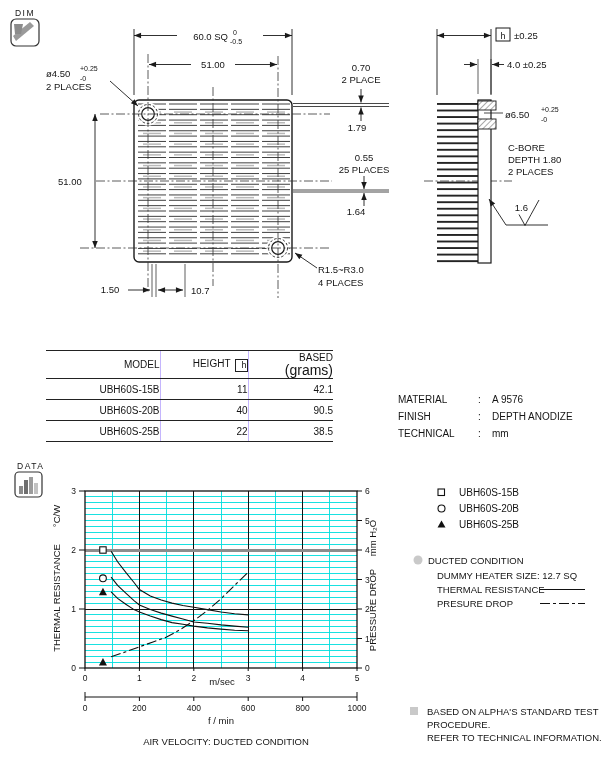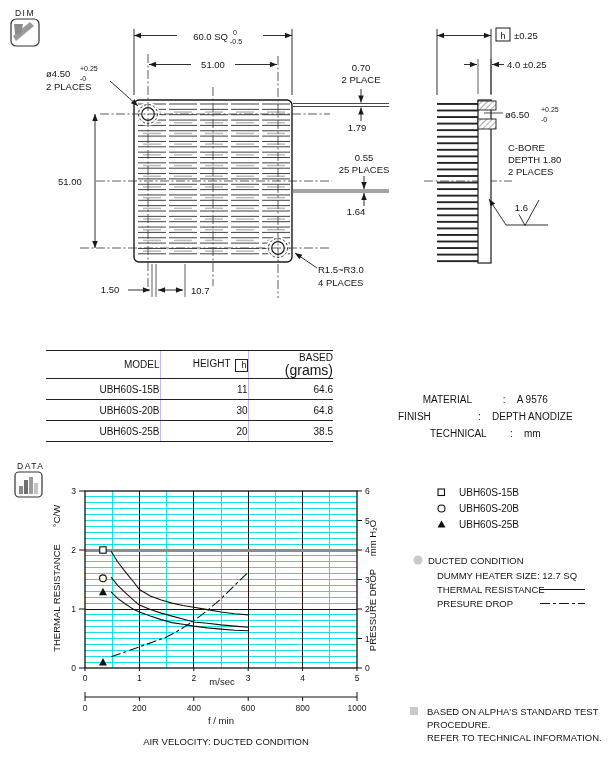--- a/index.html
+++ b/index.html
@@ -13,21 +13,21 @@
           font-size:10px;table-layout:fixed;}
   .dtable th,.dtable td{border-bottom:1px solid #222;text-align:right;
           padding:0;font-weight:normal;}
   .dtable th{border-top:1px solid #222;height:27px;}
   .dtable td{height:20px;}
   .dtable th+th,.dtable td+td{border-left:1px solid #c4b5fd;margin-top:30px;}
   .hbox{display:inline-block;border:1px solid #222;width:11px;height:11px;
         line-height:11px;font-size:9px;margin-left:4px;vertical-align:-1px;}
   .grams{font-size:14px;display:block;margin-top:-1px;}
   .specs{position:absolute;left:398px;top:391px;font-size:10px;line-height:17px;}
-  .specs .row{display:flex;justify-content:center;}
+  .specs .row{display:flex;}
   .specs .lab{width:80px;}
   .specs .col{width:14px;}
 </style>
 </head>
 <body>
 
 <svg id="svg-drawing" width="608" height="345" viewBox="0 0 608 345">
   <defs>
     <marker id="ar" viewBox="0 0 10 8" refX="9.5" refY="4" markerWidth="9" markerHeight="7" orient="auto-start-reverse">
       <path d="M0.5,0.5 L9.5,4 L0.5,7.5 Z" fill="#1a1a1a"></path>
@@ -408,30 +408,30 @@
       <span>HEIGHT</span><span class="hbox">h</span>
     </th>
     <th>
       <span>BASED</span>
       <span class="grams">(grams)</span>
     </th>
   </tr>
   <tr>
     <td>UBH60S-15B</td>
     <td>11</td>
-    <td>64.6</td>
+    <td>42.1</td>
   </tr>
   <tr>
     <td>UBH60S-20B</td>
-    <td>30</td>
-    <td>64.8</td>
+    <td>40</td>
+    <td>90.5</td>
   </tr>
   <tr>
     <td>UBH60S-25B</td>
-    <td>20</td>
+    <td>22</td>
     <td>38.5</td>
   </tr>
 </tbody>
   </table>
 
 <div class="specs">
   <div class="row">
     <span class="lab">MATERIAL</span>
     <span class="col">:</span>
     <span>A 9576</span>

